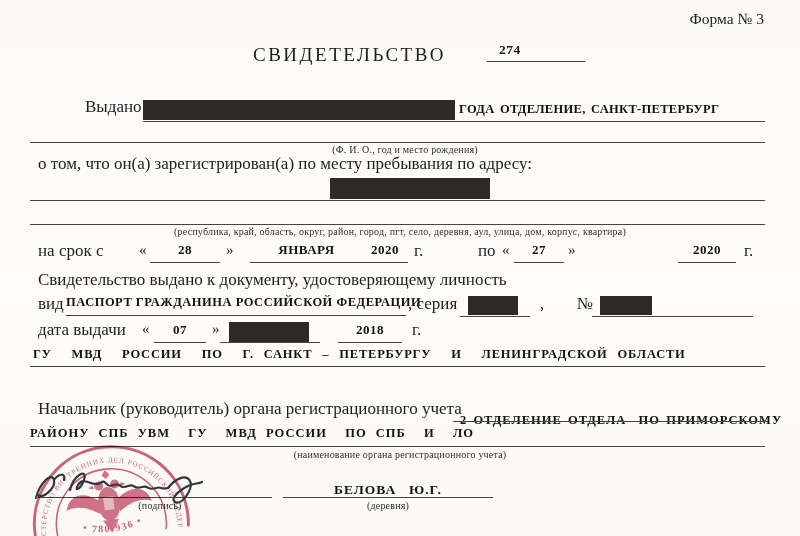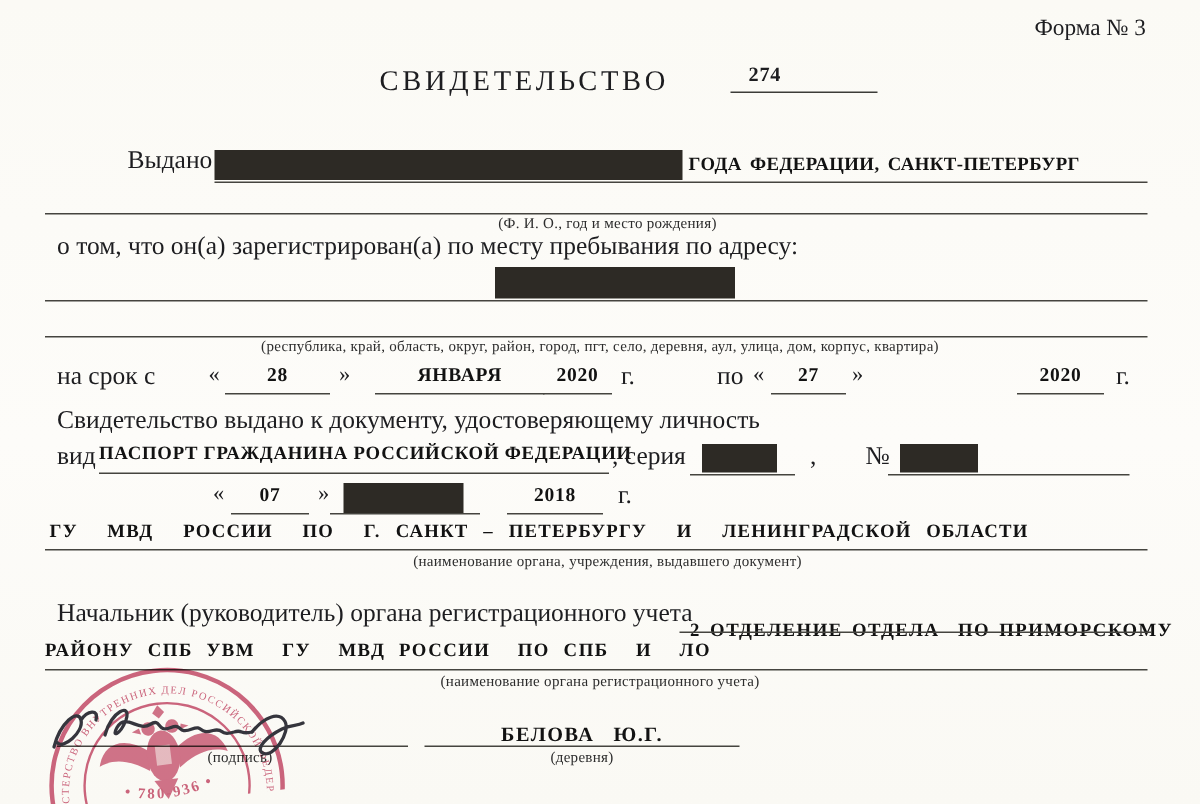--- a/index.html
+++ b/index.html
@@ -32,21 +32,21 @@
 <body>
 
 <div class="page">
 
   <div class="formno" style="top:10px; right:36px;">Форма № 3</div>
   <div class="title" style="top:44px; left:253px;">СВИДЕТЕЛЬСТВО</div>
   <div class="numcell" style="top:42px; left:487px; width:86px; height:19px;">274</div>
 
   <div class="txt" style="left:85px; top:97px;">Выдано</div>
   <div class="redact" style="left:143px; top:100px; width:312px; height:20px;"></div>
-  <div class="bold" style="left:459px; top:102px;">ГОДА ФЕДЕРАЦИИ, САНКТ-ПЕТЕРБУРГ</div>
+  <div class="bold" style="left:459px; top:102px;">ГОДА ОТДЕЛЕНИЕ, САНКТ-ПЕТЕРБУРГ</div>
   <div class="hline" style="left:143px; top:121px; width:622px;"></div>
 
   <div class="hline" style="left:30px; top:142px; width:735px;"></div>
   <div class="cap" style="left:250px; top:144px; width:310px;">(Ф. И. О., год и место рождения)</div>
 
   <div class="txt" style="left:38px; top:154px;">о том, что он(а) зарегистрирован(а) по месту пребывания по адресу:</div>
 
   <div class="redact" style="left:330px; top:178px; width:160px; height:21px;"></div>
   <div class="hline" style="left:30px; top:200px; width:735px;"></div>
   <div class="hline" style="left:30px; top:224px; width:735px;"></div>
@@ -71,31 +71,31 @@
   <div class="txt" style="left:38px; top:294px;">вид</div>
   <div class="ucell" style="left:66px; top:295px; width:340px; font-size:12.5px;">ПАСПОРТ ГРАЖДАНИНА РОССИЙСКОЙ ФЕДЕРАЦИИ</div>
   <div class="txt" style="left:408px; top:294px;">, серия</div>
   <div class="hline" style="left:460px; top:316px; width:70px;"></div>
   <div class="redact" style="left:468px; top:296px; width:50px; height:19px;"></div>
   <div class="txt" style="left:540px; top:294px;">,</div>
   <div class="txt" style="left:577px; top:294px;">№</div>
   <div class="hline" style="left:592px; top:316px; width:161px;"></div>
   <div class="redact" style="left:600px; top:296px; width:52px; height:19px;"></div>
 
+  <div class="txt" style="left:38px; top:320px;">дата выдачи</div>
   <div class="txt q" style="left:142px; top:321px;">«</div>
   <div class="ucell" style="left:154px; top:322px; width:52px;">07</div>
   <div class="txt q" style="left:212px; top:321px;">»</div>
   <div class="hline" style="left:220px; top:342px; width:100px;"></div>
   <div class="redact" style="left:229px; top:322px; width:80px; height:20px;"></div>
   <div class="ucell" style="left:338px; top:322px; width:64px;">2018</div>
   <div class="txt" style="left:412px; top:320px;">г.</div>
 
   <div class="bold" style="left:33px; top:347px; letter-spacing:.8px; word-spacing:6px;">ГУ  МВД  РОССИИ  ПО  Г. САНКТ – ПЕТЕРБУРГУ  И  ЛЕНИНГРАДСКОЙ ОБЛАСТИ</div>
   <div class="hline" style="left:30px; top:366px; width:735px;"></div>
-  <div class="cap" style="left:250px; top:369px; width:310px;">(наименование органа, учреждения, выдавшего документ)</div>
 
   <div class="txt" style="left:38px; top:399px;">Начальник (руководитель) органа регистрационного учета</div>
   <div class="bold" style="left:460px; top:413px; letter-spacing:1px;">2 ОТДЕЛЕНИЕ ОТДЕЛА  ПО ПРИМОРСКОМУ</div>
   <div class="hline" style="left:453px; top:421px; width:315px;"></div>
   <div class="bold" style="left:30px; top:426px; letter-spacing:1px; word-spacing:5px;">РАЙОНУ СПБ УВМ  ГУ  МВД РОССИИ  ПО СПБ  И  ЛО</div>
   <div class="hline" style="left:30px; top:446px; width:735px;"></div>
   <div class="cap" style="left:245px; top:449px; width:310px;">(наименование органа регистрационного учета)</div>
 
   <div class="hline" style="left:38px; top:497px; width:234px;"></div>
   <div class="cap" style="left:118px; top:500px; width:84px;">(подпись)</div>

